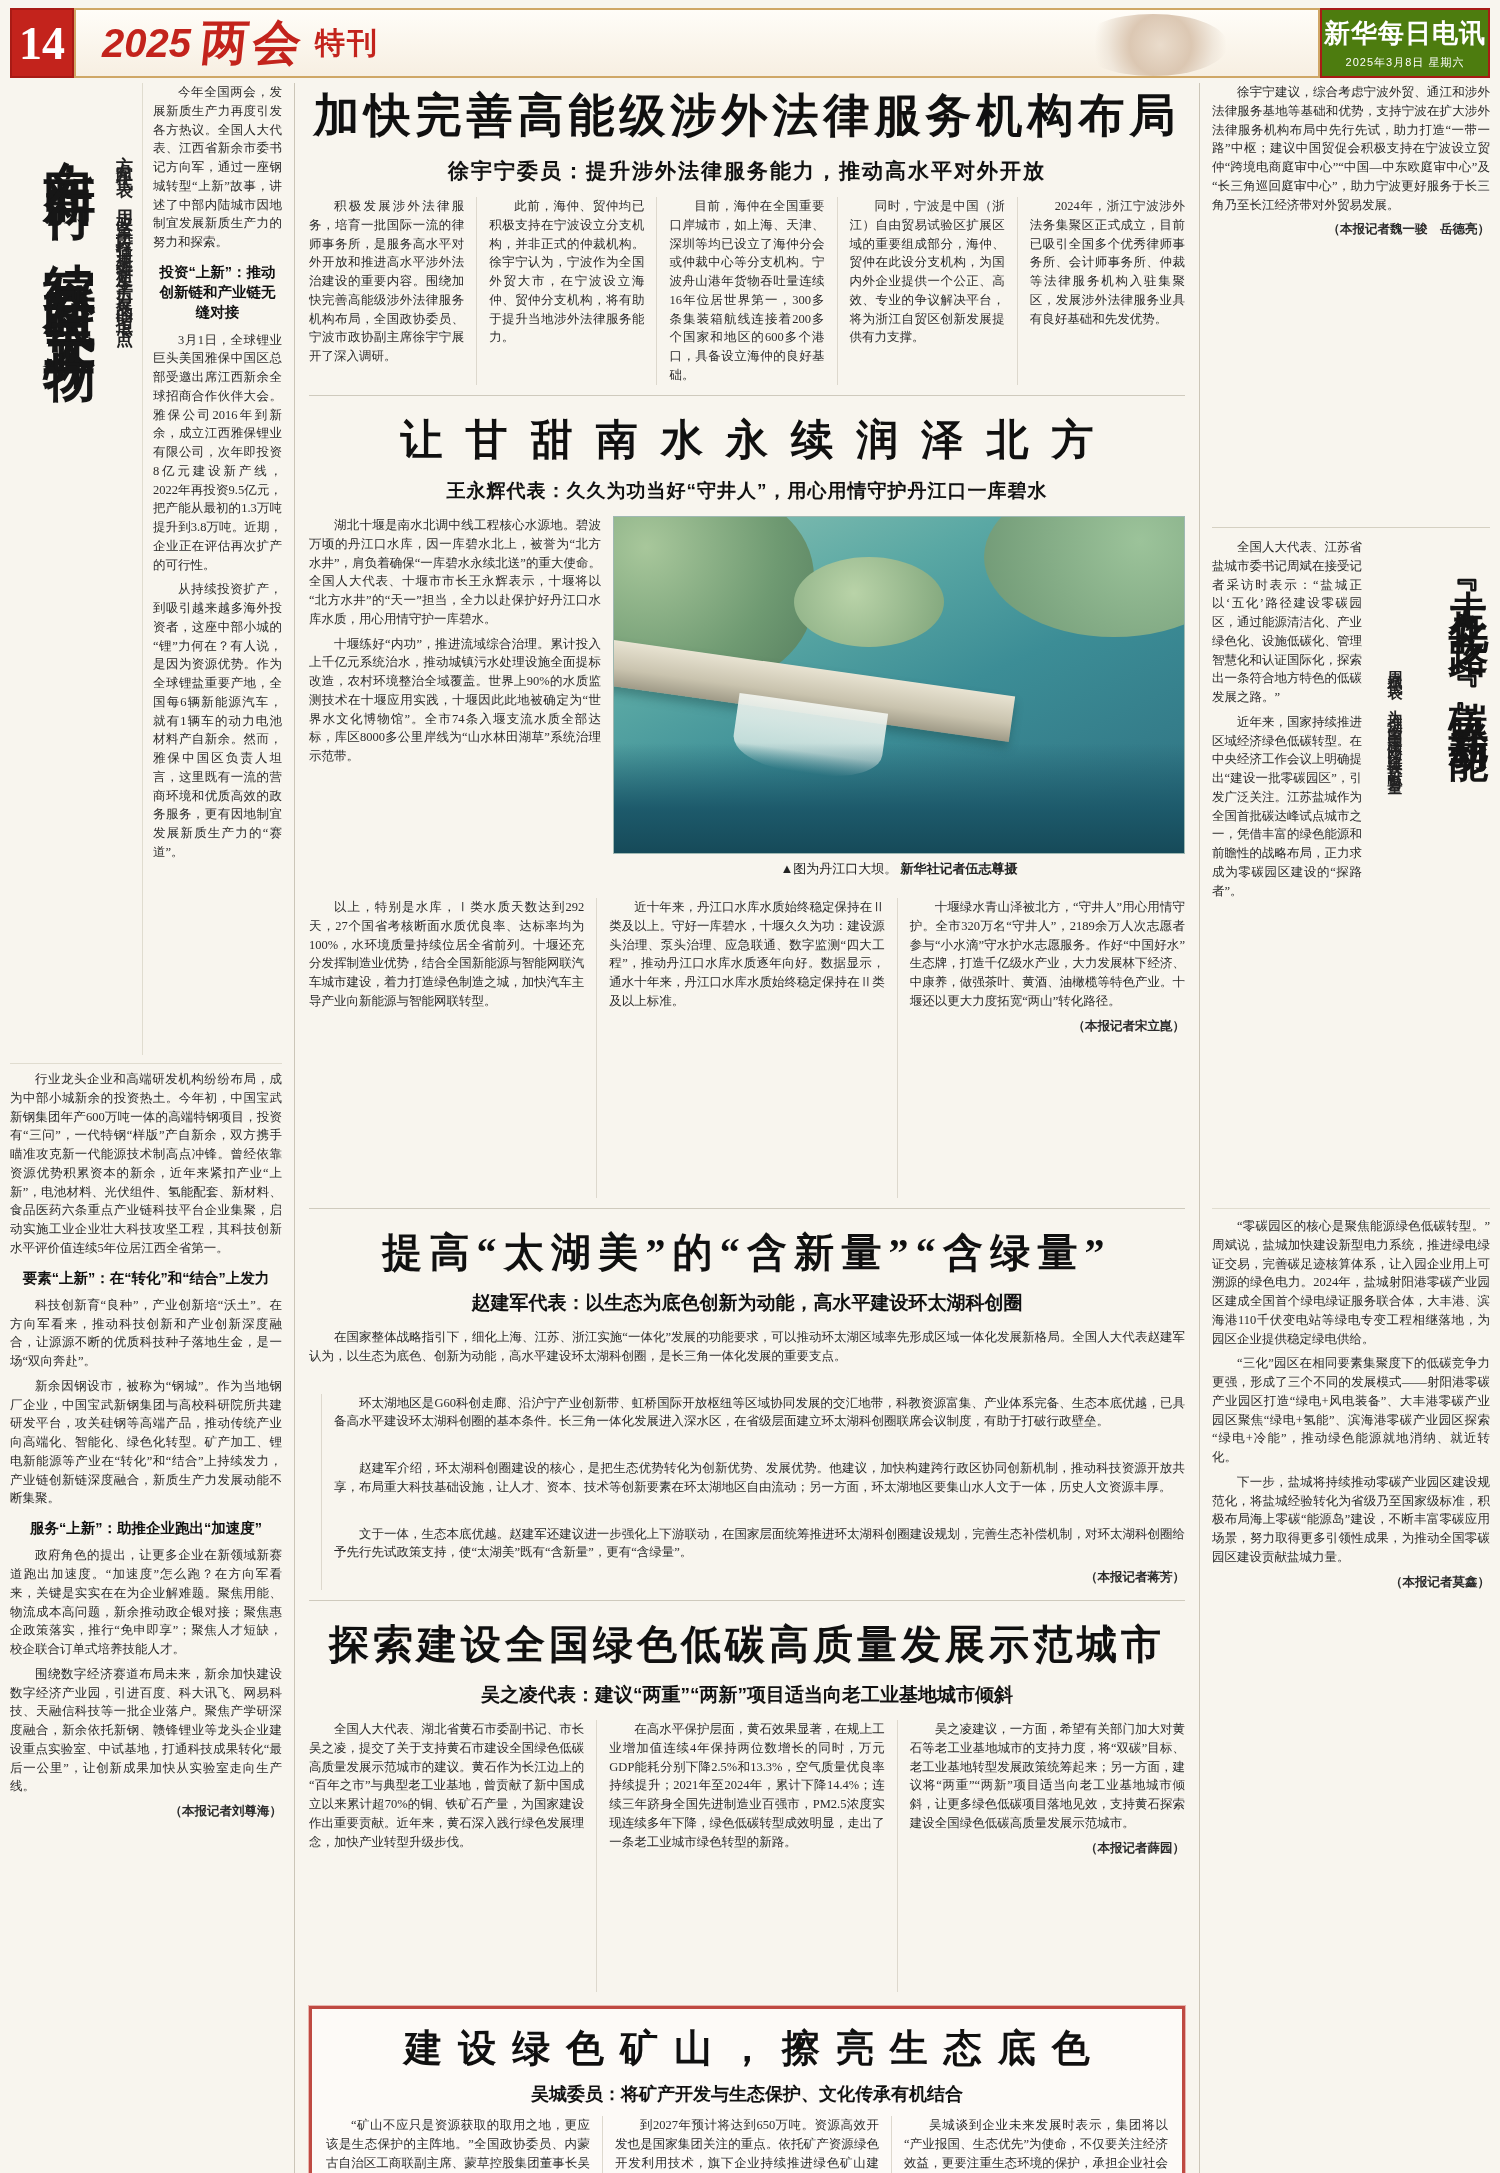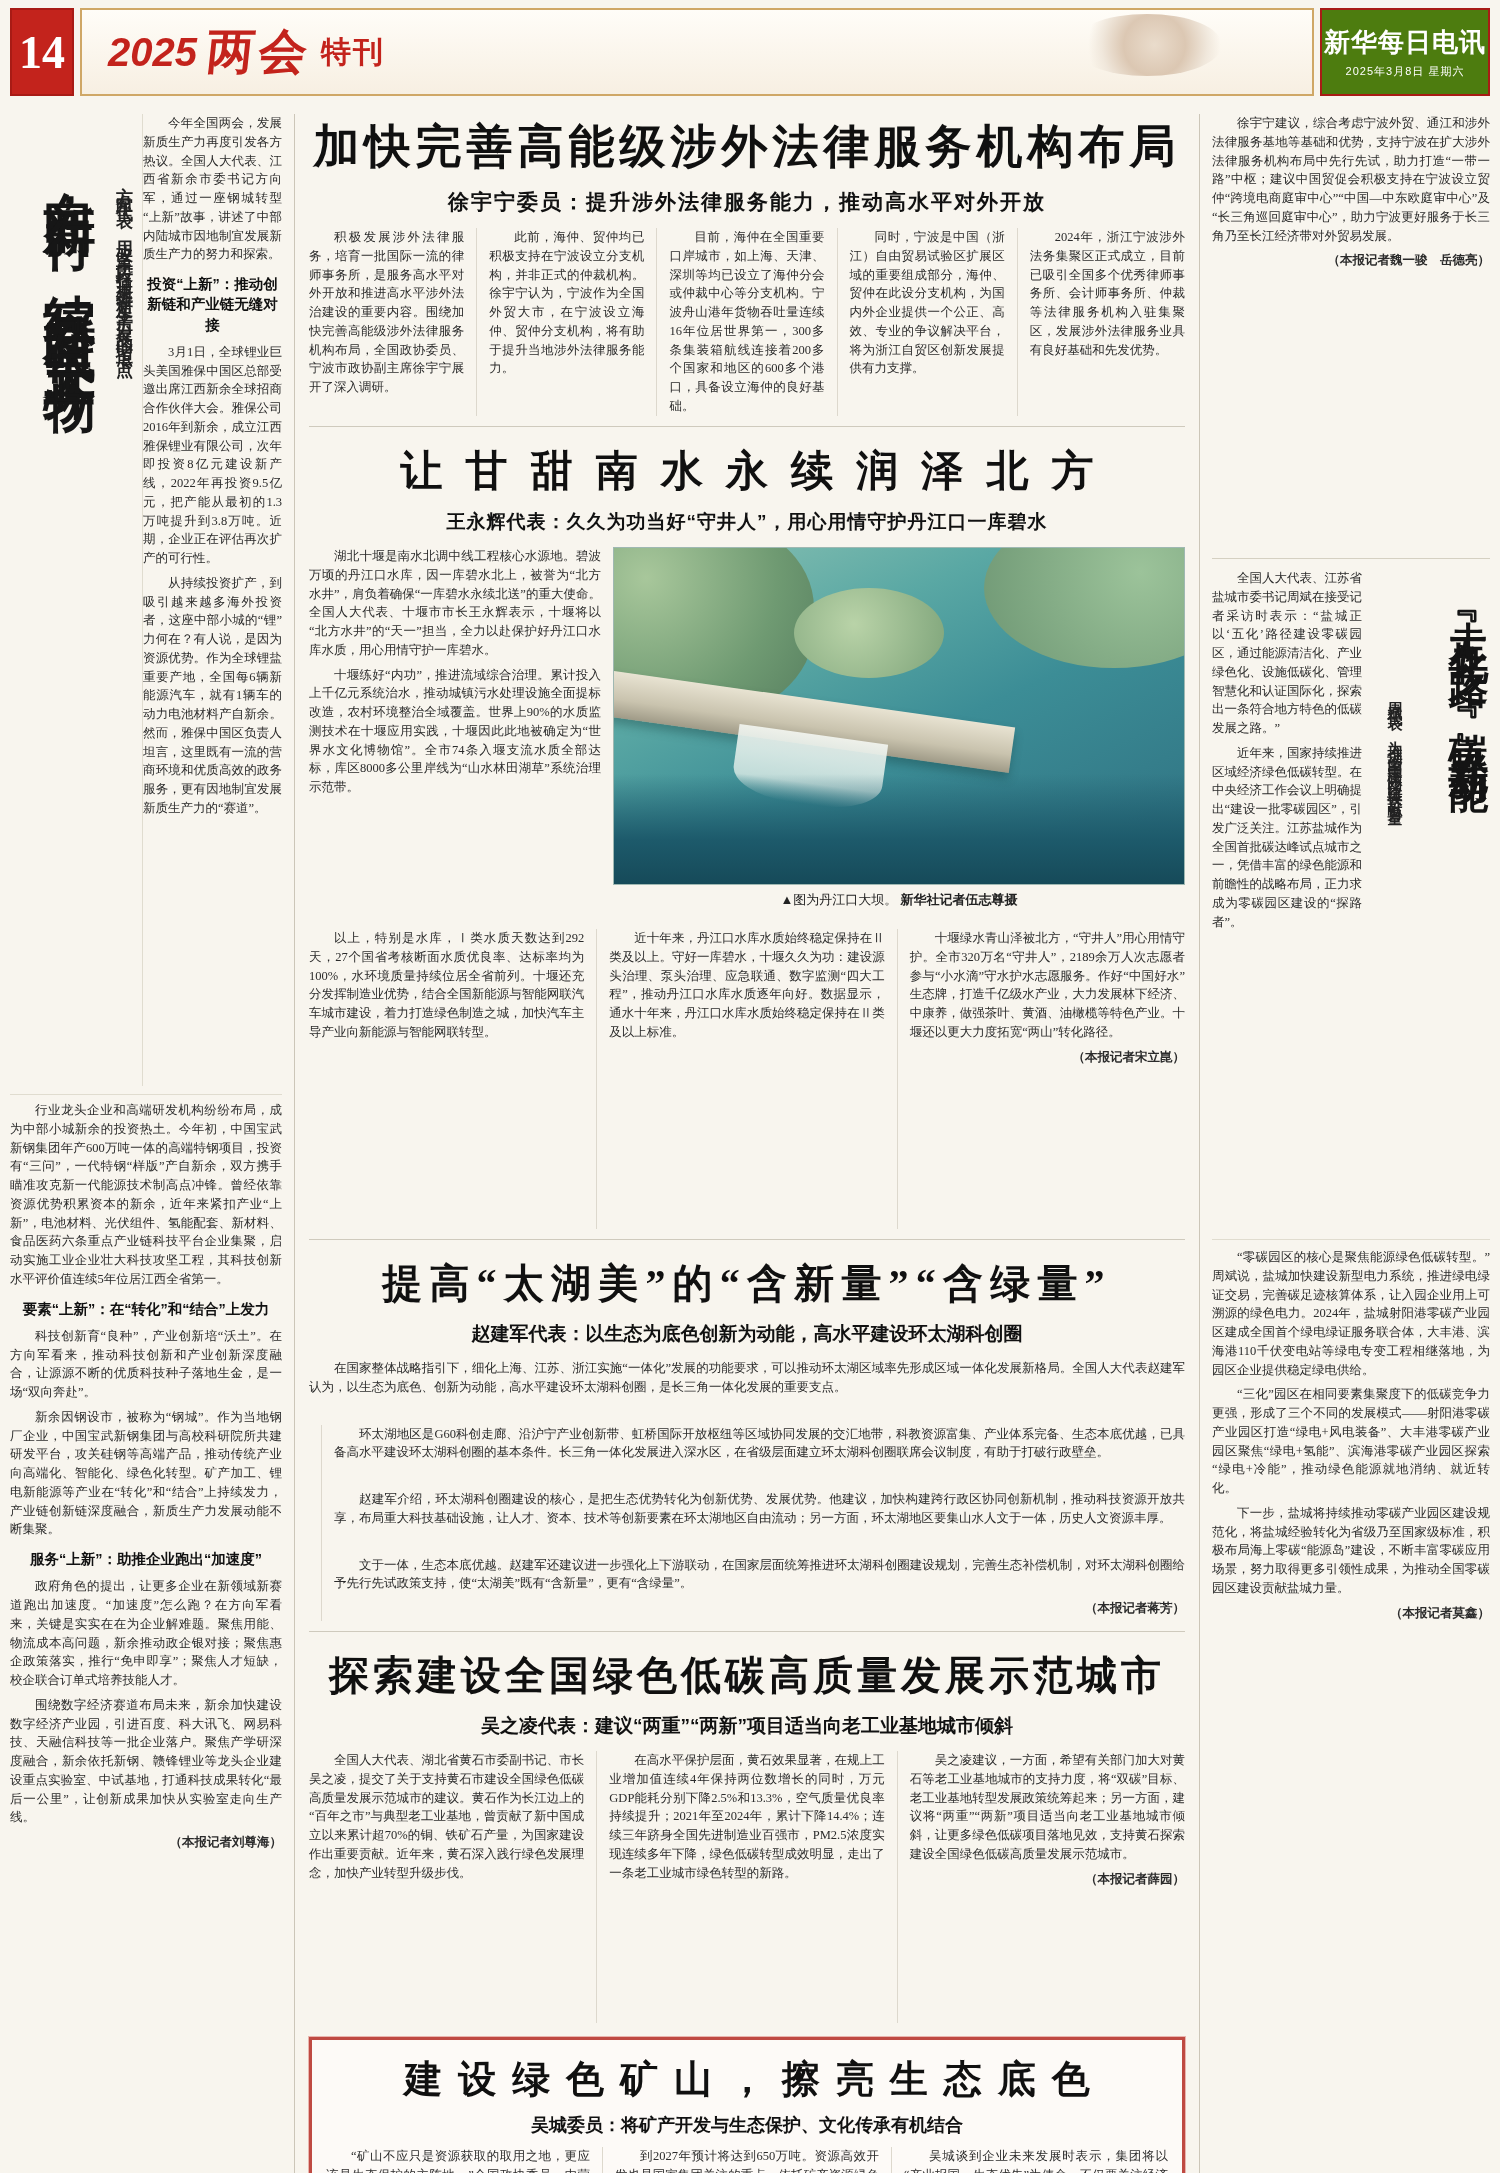--- a/index.html
+++ b/index.html
@@ -6,21 +6,21 @@
   body{
     width:1500px;height:2173px;
     background:#f8f5ee;
     font-family:"Liberation Serif", serif;
     color:#222;
     overflow:hidden;
   }
   .page{box-sizing:border-box;width:1500px;height:2173px;padding:8px 10px;}
 
   
-  .hdr{display:flex;align-items:stretch;height:88px;gap:6px;margin-bottom:18px;}
+  .hdr{display:flex;align-items:stretch;height:70px;margin-bottom:5px;}
   .pagenum{
     width:64px;background:#c3231c;color:#fff;
     display:flex;align-items:center;justify-content:center;
     font-size:46px;font-weight:bold;font-family:"Liberation Serif",serif;
     border:2px solid #a81b15;box-sizing:border-box;
   }
   .banner{
     flex:1;position:relative;box-sizing:border-box;
     border:2px solid #cfa766;background:linear-gradient(180deg,#fffdf8,#f7efe2);
     display:flex;align-items:center;padding-left:26px;gap:10px;overflow:hidden;
@@ -63,21 +63,21 @@
   .lr-head{
     writing-mode:vertical-rl;font-size:52px;font-weight:900;color:#161616;
     letter-spacing:10px;line-height:1.05;height:960px;padding-top:36px;
     font-family:"Liberation Serif",serif;width:86px;
   }
   .lr-sub{
     writing-mode:vertical-rl;font-size:17px;font-weight:bold;color:#222;
     letter-spacing:6px;height:930px;padding-top:60px;width:40px;
     font-family:"Liberation Sans",sans-serif;
   }
-  .lr-col{flex:1;overflow:hidden;border-left:1px solid #e0dccf;margin-left:6px;}
+  .lr-col{flex:1;overflow:hidden;padding-left:10px;border-left:1px solid #e0dccf;margin-left:6px;}
   .lr-bottom{height:1060px;overflow:hidden;margin-top:8px;border-top:1px solid #e0dccf;padding-top:6px;}
 
   
   .top-head{font-size:46px;font-weight:900;text-align:center;letter-spacing:5px;color:#101010;margin:2px 0 10px 0;font-family:"Liberation Serif",serif;}
   .top-sub{font-size:21px;margin-bottom:12px;letter-spacing:2px;}
   .top-cols{height:188px;}
 
   
   .wa-head{font-size:42px;font-weight:900;text-align:center;letter-spacing:0.55em;text-indent:0.55em;color:#101010;margin:16px 0 10px 0;}
   .wa-sub{font-size:19px;margin-bottom:12px;letter-spacing:1px;}

